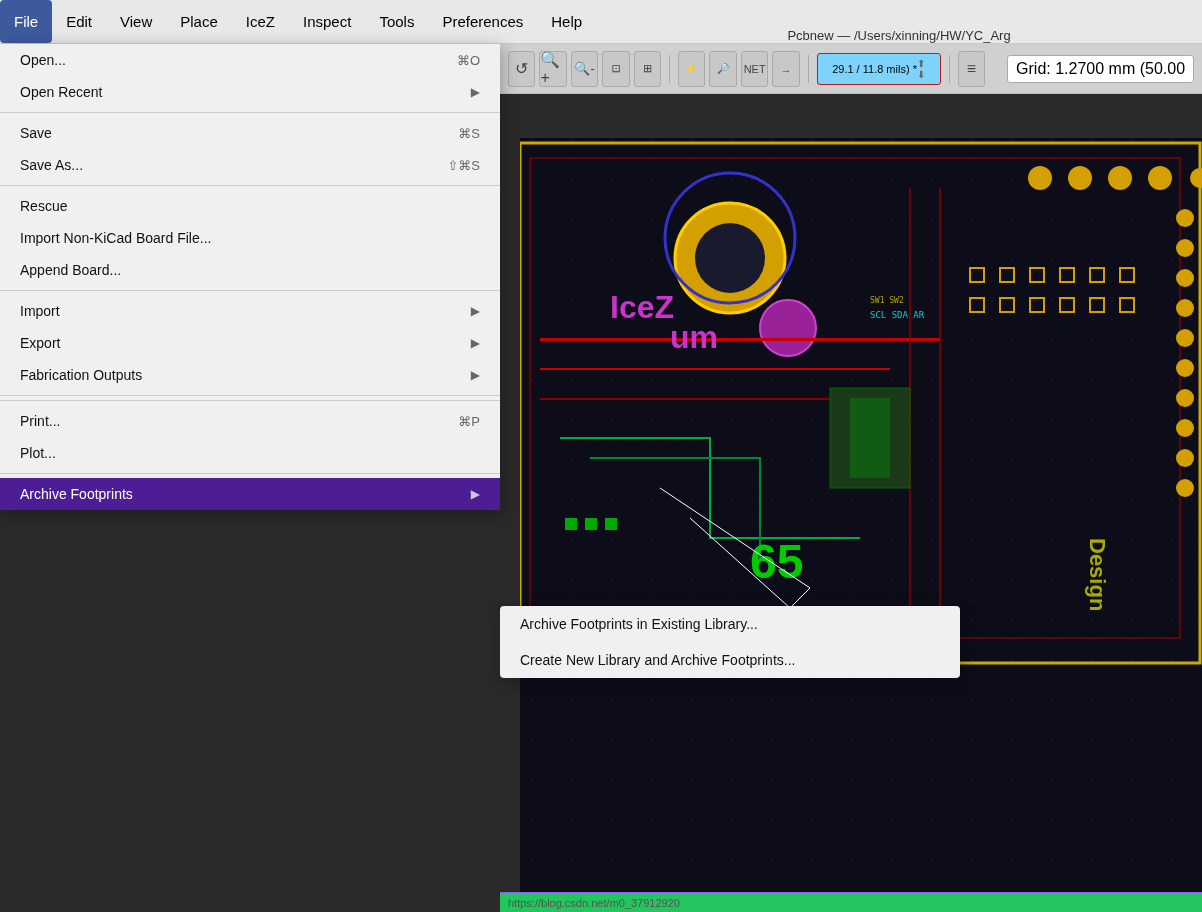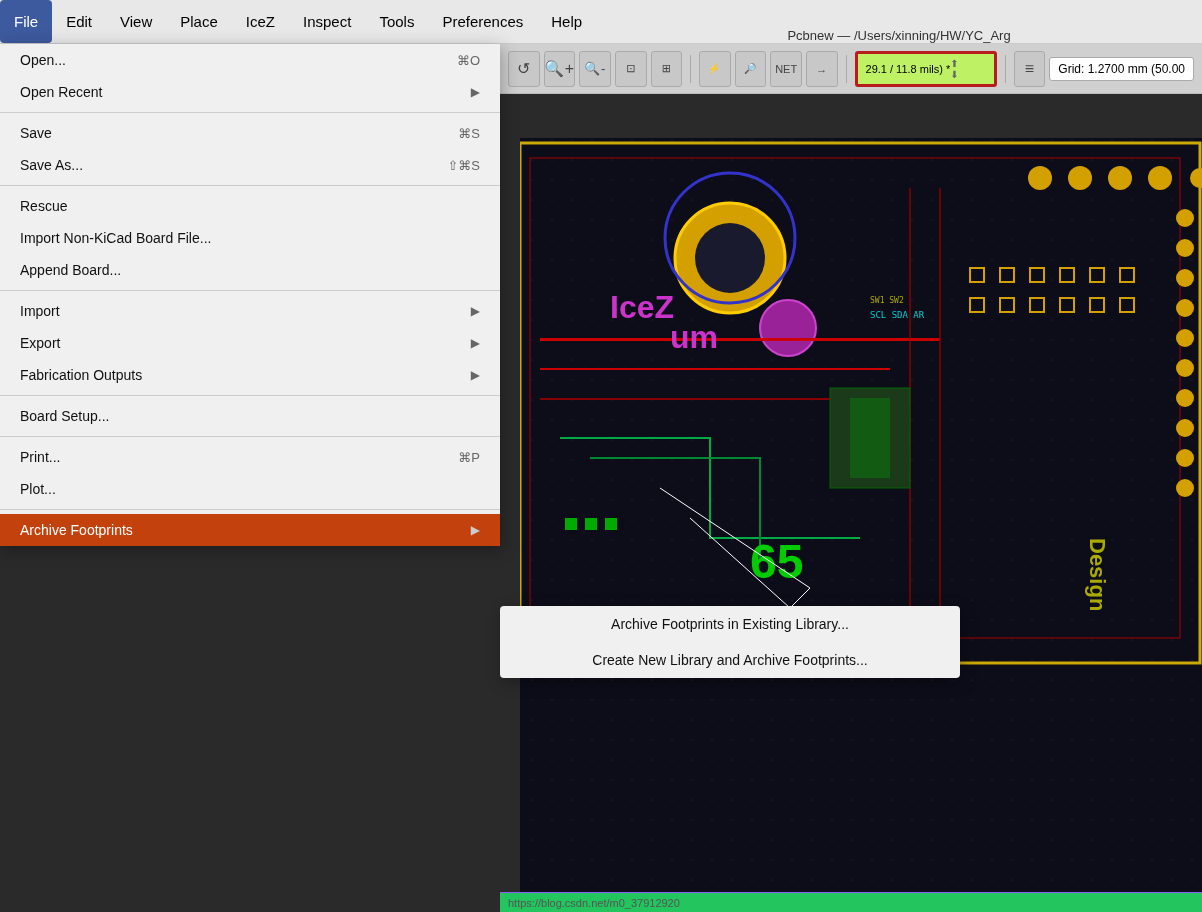--- a/index.html
+++ b/index.html
@@ -75,37 +75,38 @@
       font-size: 16px;
       color: #444;
     }
     .toolbar-separator {
       width: 1px;
       height: 28px;
       background: #aaa;
       margin: 0 4px;
     }
     .toolbar-input {
-      background: #bef264;
-      border: 3px solid #b91c1c;
+      background: #7dd3fc;
+      border: 1px solid #b91c1c;
       border-radius: 3px;
       padding: 4px 8px;
       font-size: 12px;
       width: 160px;
       display: flex;
       align-items: center;
-      justify-content: flex-start;
+      justify-content: center;
     }
     .toolbar-grid {
       background: white;
       border: 1px solid #aaa;
       border-radius: 3px;
       padding: 4px 8px;
-      font-size: 12px;
+      font-size: 16px;
       white-space: nowrap;
+      margin-left: 18px;
     }
 
     
     .file-menu {
       position: absolute;
       top: 44px;
       left: 0;
       width: 500px;
       background: #f0f0f0;
       z-index: 200;
@@ -115,21 +116,21 @@
       display: flex;
       align-items: center;
       justify-content: space-between;
       padding: 8px 20px 8px 20px;
       cursor: pointer;
       color: #111;
       font-size: 14px;
       white-space: nowrap;
     }
     .menu-item.active-item {
-      background: #c2410c;
+      background: #4c1d95;
       color: white;
     }
     .menu-item .shortcut {
       color: #666;
       font-size: 13px;
       margin-left: 40px;
     }
     .menu-item .arrow {
       font-size: 12px;
       color: #666;
@@ -154,21 +155,20 @@
       z-index: 300;
       border-radius: 4px;
     }
     .submenu-item {
       display: flex;
       align-items: center;
       padding: 10px 20px;
       cursor: pointer;
       font-size: 14px;
       color: #111;
-      justify-content: center;
     }
 
     
     .statusbar {
       position: absolute;
       bottom: 0;
       left: 500px;
       right: 0;
       height: 20px;
       background: #22c55e;
@@ -386,23 +386,20 @@
     <span>Export</span>
     <span class="arrow">▶</span>
   </div>
 
   <div class="menu-item">
     <span>Fabrication Outputs</span>
     <span class="arrow">▶</span>
   </div>
   <div class="menu-separator"></div>
 
-  <div class="menu-item">
-    <span>Board Setup...</span>
-  </div>
   <div class="menu-separator"></div>
 
 
   <div class="menu-item">
     <span>Print...</span>
     <span class="shortcut">⌘P</span>
   </div>
 
   <div class="menu-item">
     <span>Plot...</span>

